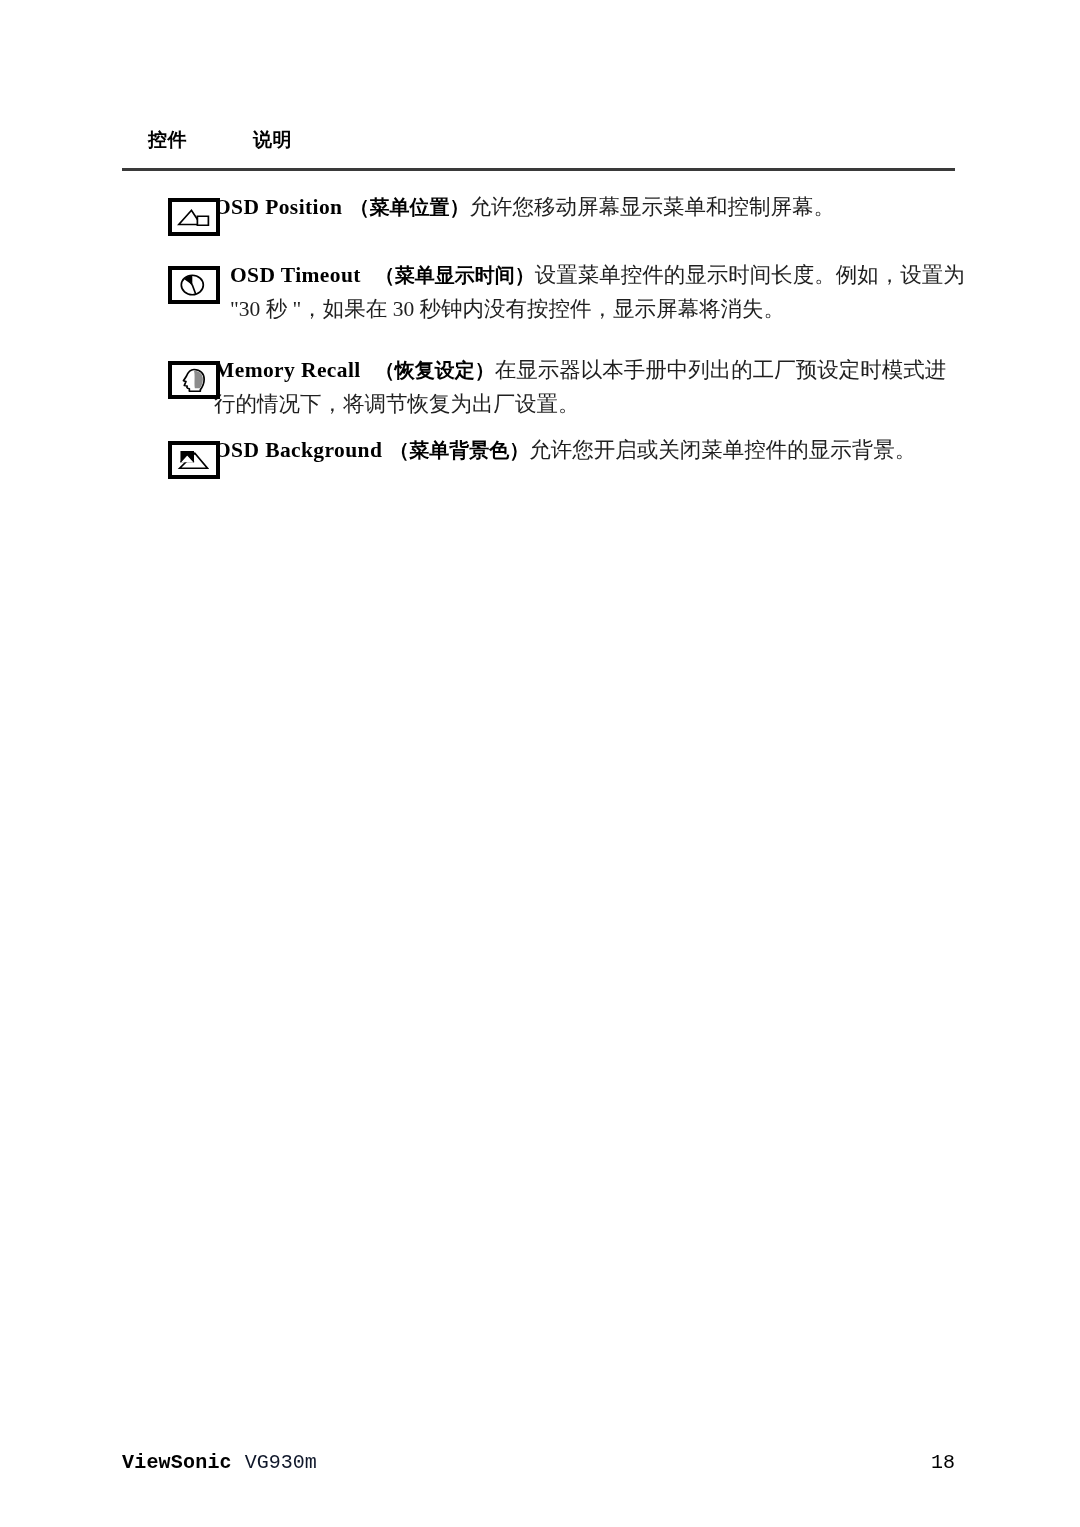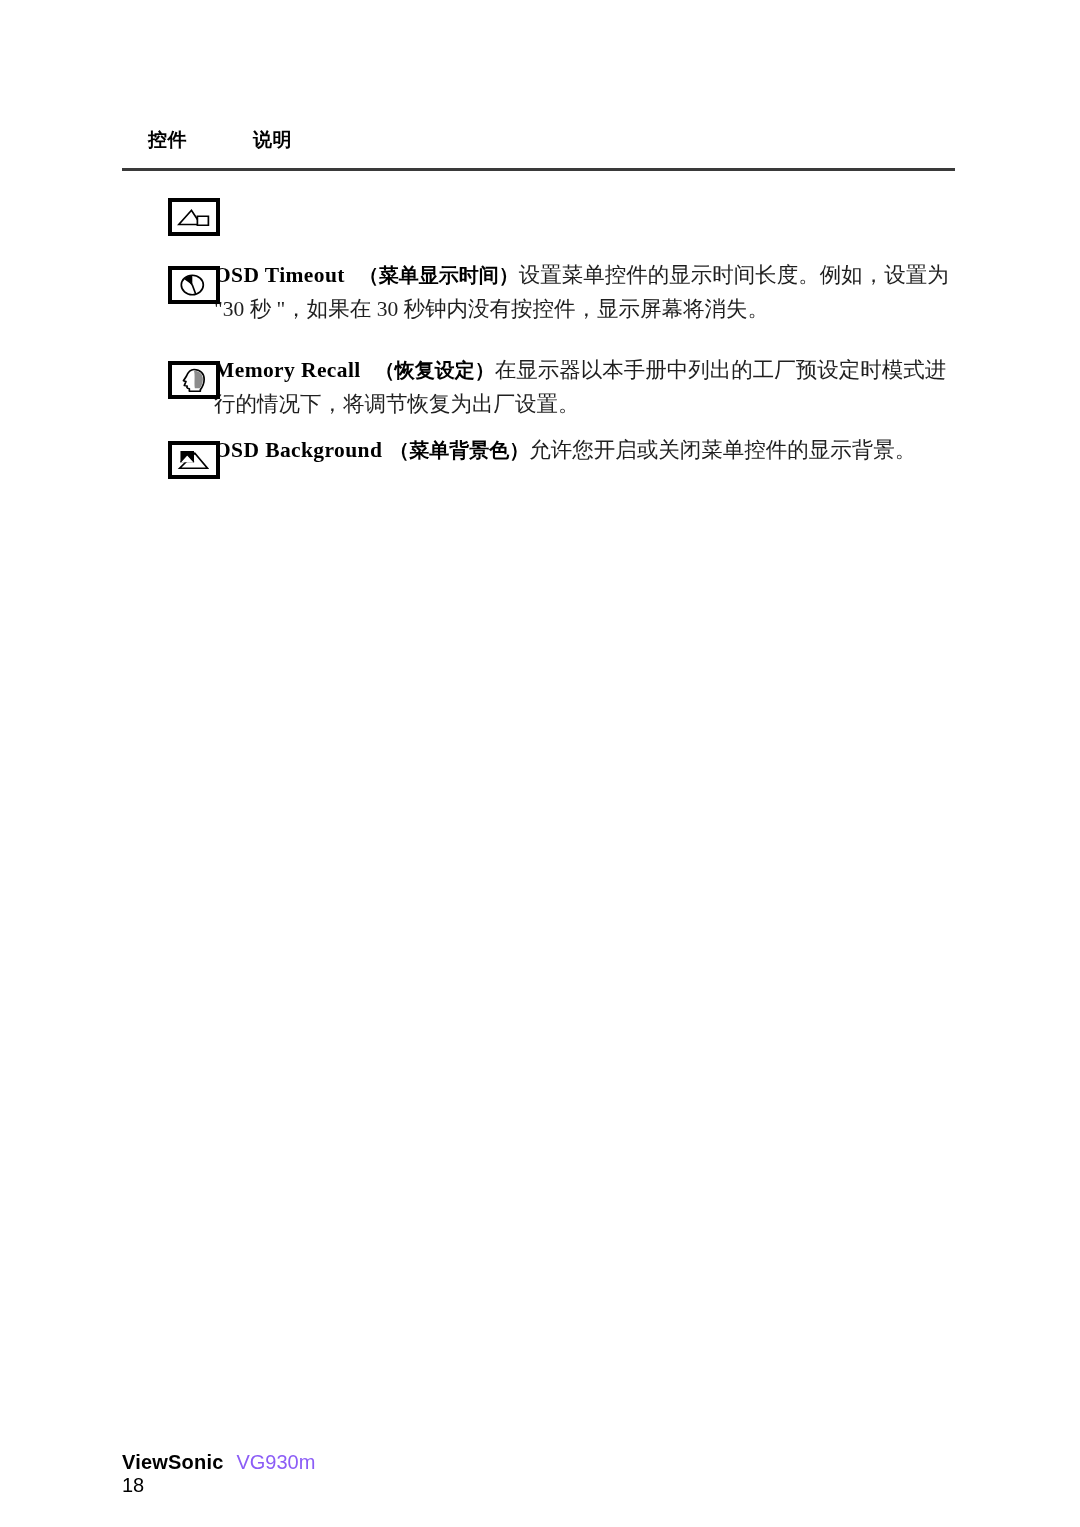--- a/index.html
+++ b/index.html
@@ -71,21 +71,21 @@
     padding-left: 46px;
     box-sizing: border-box;
   }
   .row-cell-desc {
     flex: 1 1 auto;
     padding-top: 4px;
   }
 
   
   .row-osd-position   { height: 68px; }
-  .row-osd-timeout    { height: 95px; }
+  .row-osd-timeout    { height: 95px; gap: 16px; }
   .row-osd-background { height: 88px; }
   .row-memory-recall  { height: 80px; }
 
   
   .icon-box {
     width: 52px;
     height: 38px;
     border: 4px solid #000000;
     background: #ffffff;
     box-sizing: border-box;
@@ -129,38 +129,37 @@
   
   .footer {
     position: absolute;
     left: 122px;
     top: 1443px;
     width: 833px;
     height: 30px;
     display: flex;
     align-items: baseline;
     justify-content: space-between;
-    font-family: Liberation Sans, sans-serif;
-    flex-direction: column;
+    font-family: Liberation Mono, monospace;
   }
   .footer-left {
     display: flex;
     align-items: baseline;
   }
   .brand {
     font-weight: bold;
     font-size: 20px;
     letter-spacing: 0.2px;
     color: #000;
   }
   .model {
     font-weight: normal;
     font-size: 20px;
     margin-left: 13px;
-    color: #8b5cf6;
+    color: #0f172a;
     text-align: center;
   }
   .page-number {
     font-weight: normal;
     font-size: 20px;
     color: #000;
   }
 </style>
 </head>
 <body>
@@ -176,20 +175,25 @@
 
   <div class="rows">
 
     <div class="row row-osd-position">
       <div class="row-cell-icon">
         <div class="icon-box">
           <svg viewBox="0 0 52 40" preserveAspectRatio="none" aria-hidden="true">
             <polygon points="8,30 23,11 34,30" fill="#ffffff" stroke="#000000" stroke-width="2"></polygon>
             <rect x="30" y="19" width="13" height="12" fill="#ffffff" stroke="#000000" stroke-width="2"></rect>
           </svg>
+        </div>
+      </div>
+      <div class="row-cell-desc">
+        <div class="desc">
+          <span class="term">OSD Position</span><span class="gap"></span><span class="term-cn">（菜单位置）</span><span class="body-cn">允许您移动屏幕显示菜单和控制屏幕。</span>
         </div>
       </div>
     </div>
 
     <div class="row row-osd-timeout">
       <div class="row-cell-icon">
         <div class="icon-box">
           <svg viewBox="0 0 52 40" preserveAspectRatio="none" aria-hidden="true">
             <circle cx="24" cy="20" r="13" fill="#ffffff" stroke="#000000" stroke-width="2"></circle>
             <path d="M24 20 L24 7 A13 13 0 0 0 14.5 12.2 Z" fill="#000000"></path>

